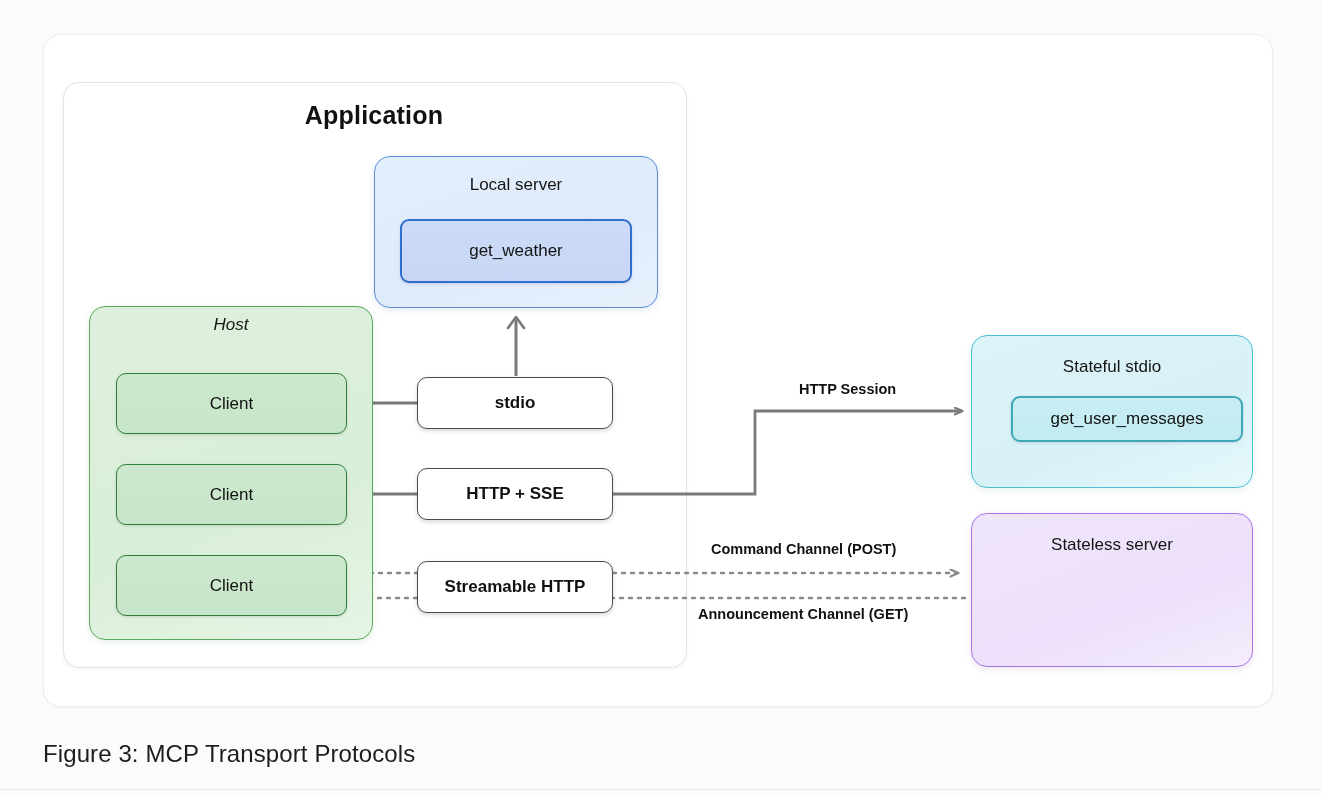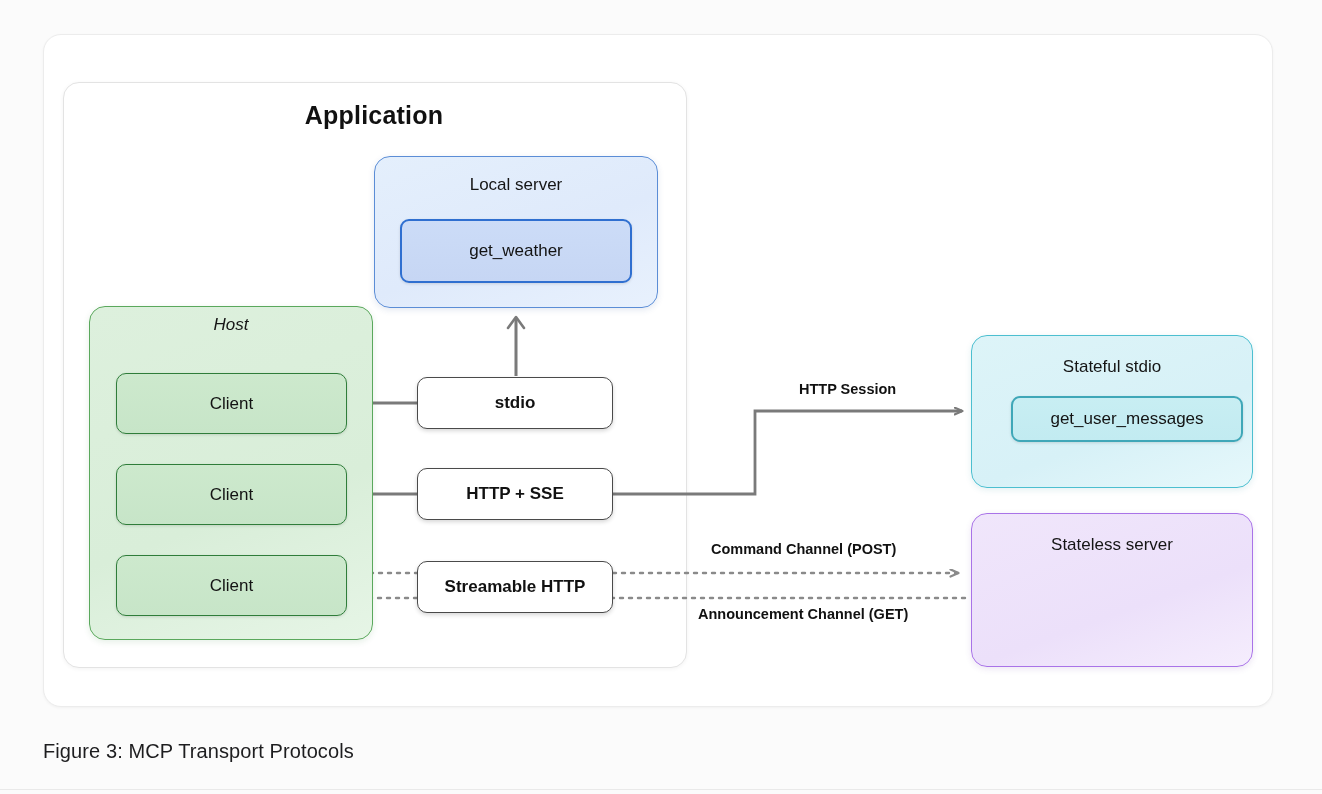--- a/index.html
+++ b/index.html
@@ -147,21 +147,21 @@
   }
   .lbl-http-session{left:799px;top:381px;}
   .lbl-post{left:711px;top:541px;}
   .lbl-get{left:698px;top:606px;}
 
   svg.wires{position:absolute;left:0;top:0;width:1322px;height:794px;overflow:visible;}
 
   
   .caption{
     position:absolute;left:43px;top:740px;
-    font-size:20px;color:#1d1d1f;
+    font-size:24px;color:#1d1d1f;
     letter-spacing:.1px;
   }
   .bottom-rule{
     position:absolute;left:0;top:789px;width:1322px;height:1px;
     background:#e9e9e9;
   }
 </style>
 </head>
 <body>
 

